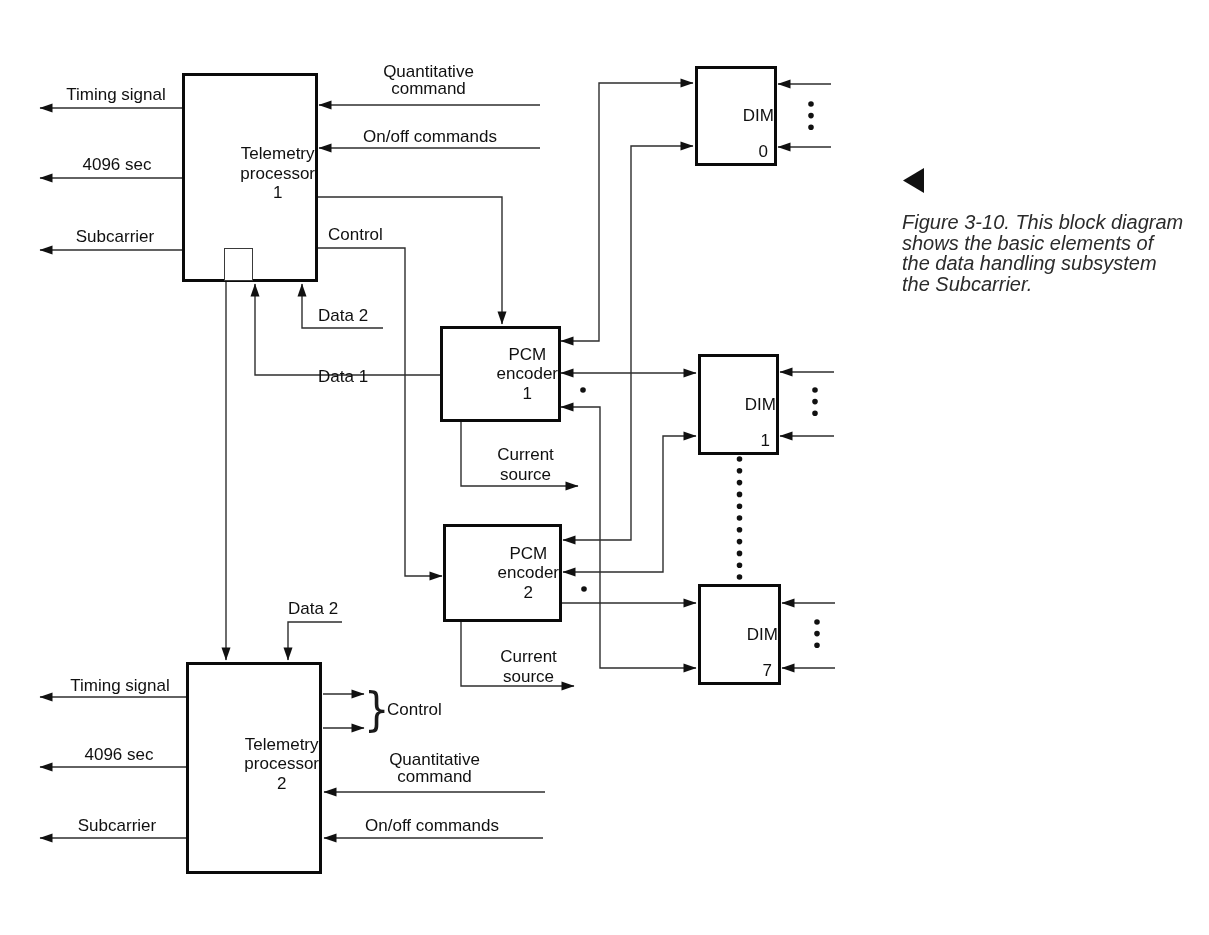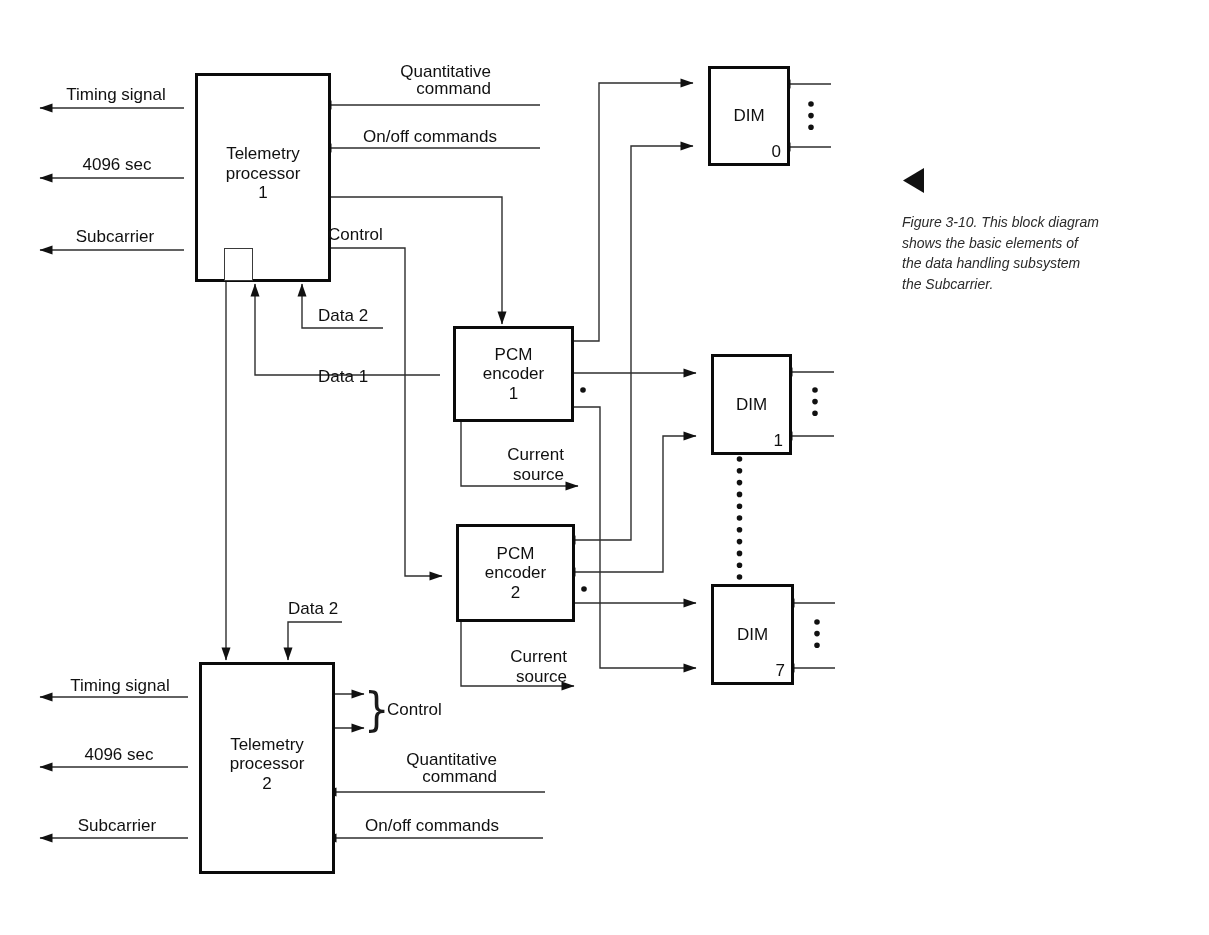--- a/index.html
+++ b/index.html
@@ -9,45 +9,45 @@
     background:#ffffff;
     font-family:"Liberation Sans","DejaVu Sans",sans-serif;
     color:#101010;
     overflow:hidden;
   }
   #wires{position:absolute;left:0;top:0;z-index:1;}
   .box{
     position:absolute;z-index:2;
     border:3px solid #0a0a0a;background:#ffffff;
     box-sizing:border-box;
-    display:flex;align-items:center;justify-content:center;
-    text-align:center;font-size:17px;line-height:19.5px;margin-left:13px;
+    display:flex;align-items:center;justify-content:flex-end;
+    text-align:center;font-size:17px;line-height:19.5px;
   }
   .box .bl{display:block;}
   .dim-index{position:absolute;right:6px;bottom:3px;font-size:17px;line-height:17px;}
   .notch{
     position:absolute;z-index:3;
     border:1.5px solid #3a3a3a;background:#ffffff;box-sizing:border-box;
   }
   .lbl{
     position:absolute;z-index:3;
     font-size:17px;line-height:17px;white-space:nowrap;
   }
   .lbl.c{text-align:center;}
-  .lbl .ln{display:block;line-height:17px;text-align:right;}
+  .lbl .ln{display:block;line-height:17px;}
   .cs .ln{line-height:20px;padding-left:27px;}
   .brace{
     position:absolute;z-index:3;
     font-size:47px;line-height:56px;font-weight:400;
     font-family:"DejaVu Sans",sans-serif;color:#1a1a1a;
     transform:scaleX(.85);transform-origin:left center;
   }
   .caption{
     position:absolute;z-index:3;
-    font-style:italic;font-size:14px;line-height:20.6px;
+    font-style:italic;font-size:20px;line-height:20.6px;
     color:#2b2b2b;
   }
 </style>
 </head>
 <body>
 
 <div id="canvas">
 
   <svg id="wires" width="1209" height="935" viewBox="0 0 1209 935">
     <defs>

